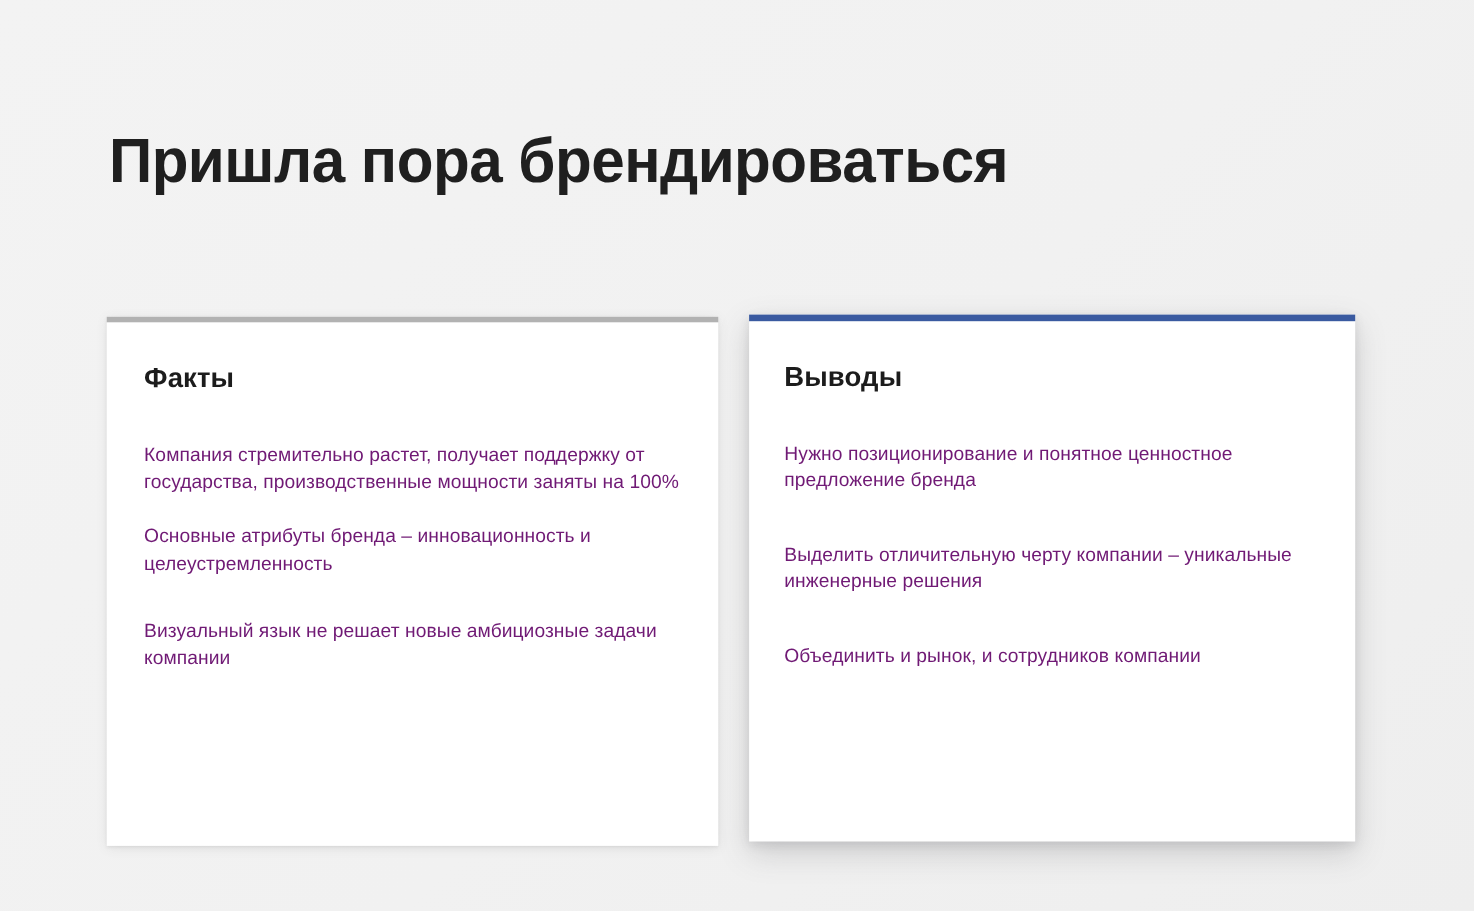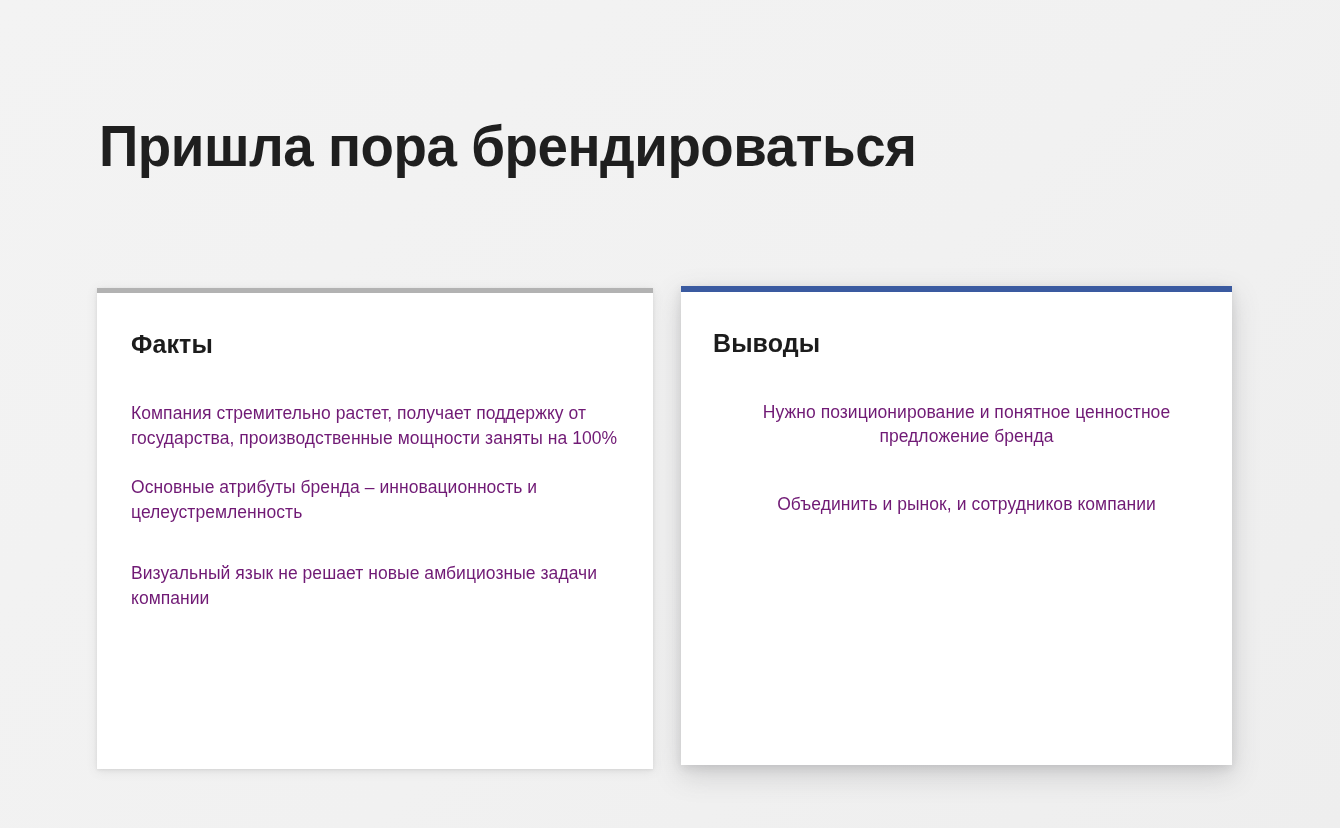--- a/index.html
+++ b/index.html
@@ -55,21 +55,20 @@
   }
 
   .card-conclusions {
     left: 681px;
     top: 286px;
     width: 551px;
     height: 479px;
     border-top: 6px solid #3a5aa0;
     box-shadow: 0 10px 26px rgba(80, 80, 85, 0.22),
                 0 3px 9px rgba(80, 80, 85, 0.14);
-    text-align: center;
   }
 
   .card-heading {
     position: absolute;
     top: 36px;
     font-size: 25px;
     line-height: 30px;
     font-weight: 700;
     color: #1c1c1c;
     letter-spacing: 0.1px;
@@ -78,21 +77,21 @@
   .card-facts .card-heading { left: 34px; }
   .card-conclusions .card-heading { left: 32px; }
 
   .card-body {
     position: absolute;
     top: 108px;
     right: 24px;
   }
 
   .card-facts .card-body { left: 34px; }
-  .card-conclusions .card-body { left: 44px; }
+  .card-conclusions .card-body { left: 32px; }
 
   .para {
     font-size: 17.5px;
     line-height: 25px;
     font-weight: 400;
     color: #701a75;
     margin: 0 0 24px 0;
     letter-spacing: 0.05px;
   }
   .para:last-child { margin-bottom: 0; margin-top: 36px; }
@@ -115,17 +114,18 @@
       <p class="para">Компания стремительно растет, получает поддержку от государства, производственные мощности заняты на 100%</p>
       <p class="para">Основные атрибуты бренда – инновационность и целеустремленность</p>
       <p class="para">Визуальный язык не решает новые амбициозные задачи компании</p>
     </div>
   </div>
 
   <div class="card card-conclusions">
     <div class="card-heading">Выводы</div>
     <div class="card-body">
       <p class="para">Нужно позиционирование и понятное ценностное предложение бренда</p>
+      <p class="para">Выделить отличительную черту компании – уникальные инженерные решения</p>
       <p class="para">Объединить и рынок, и сотрудников компании</p>
     </div>
   </div>
 
 </div>
 
 </body></html>

